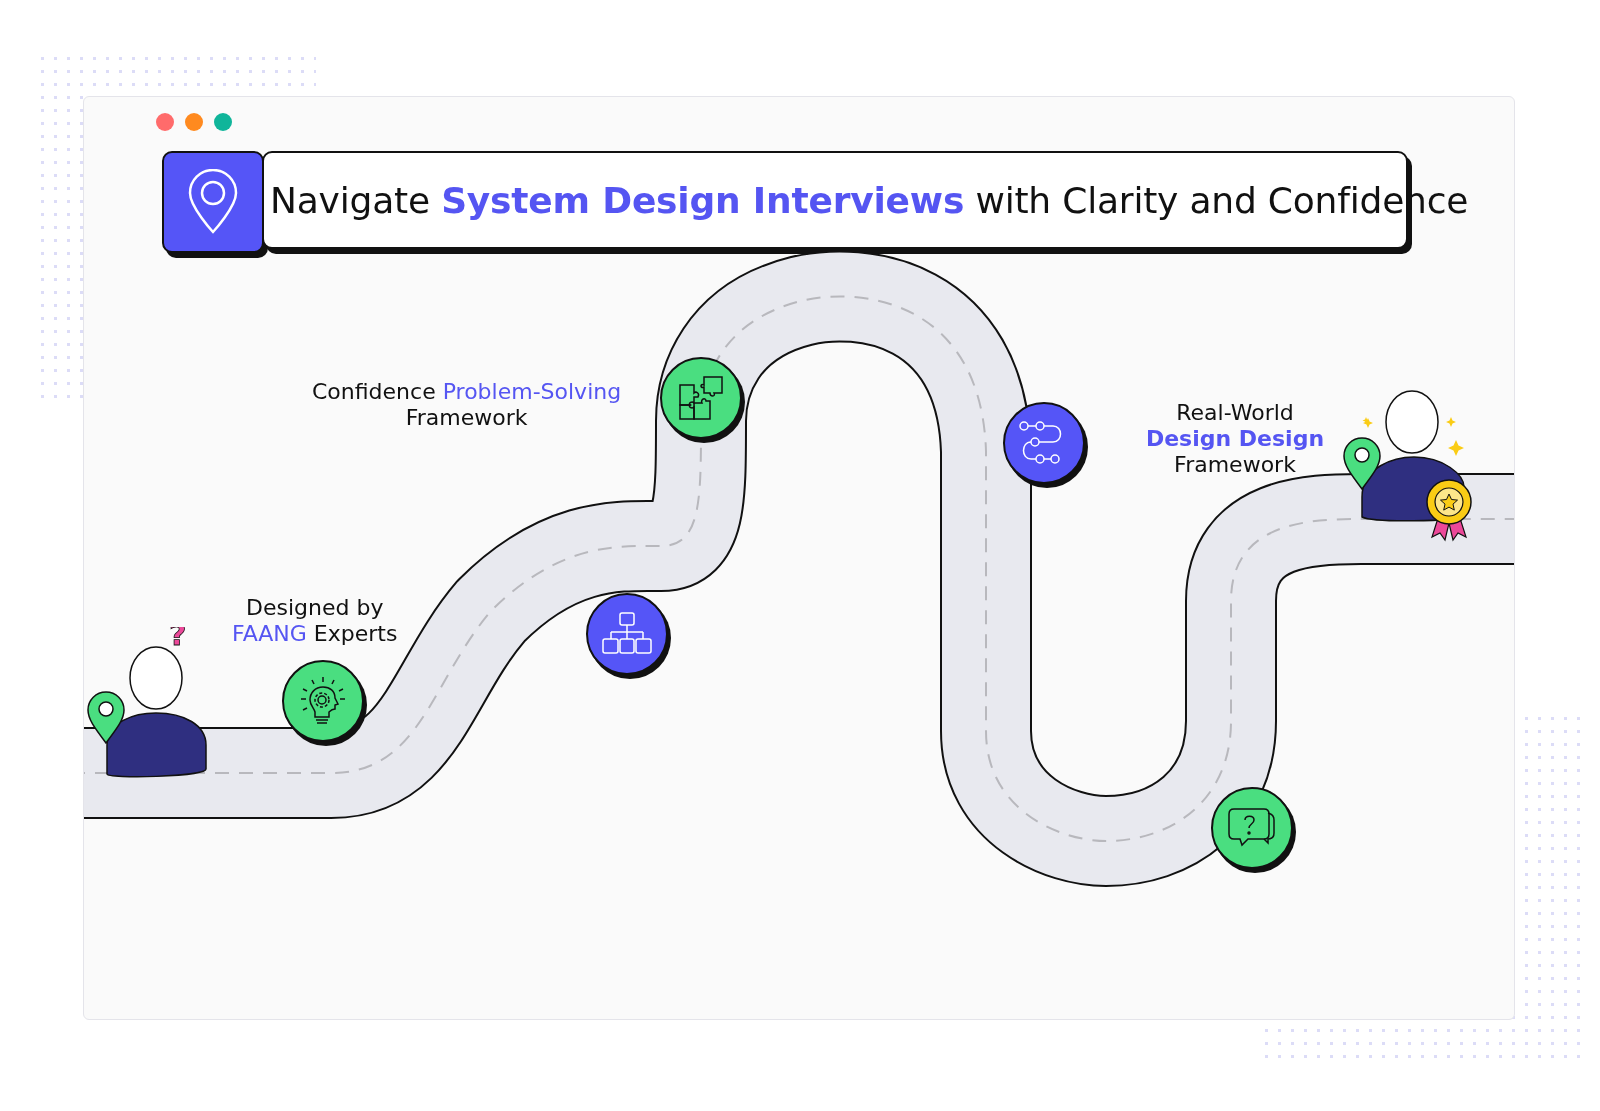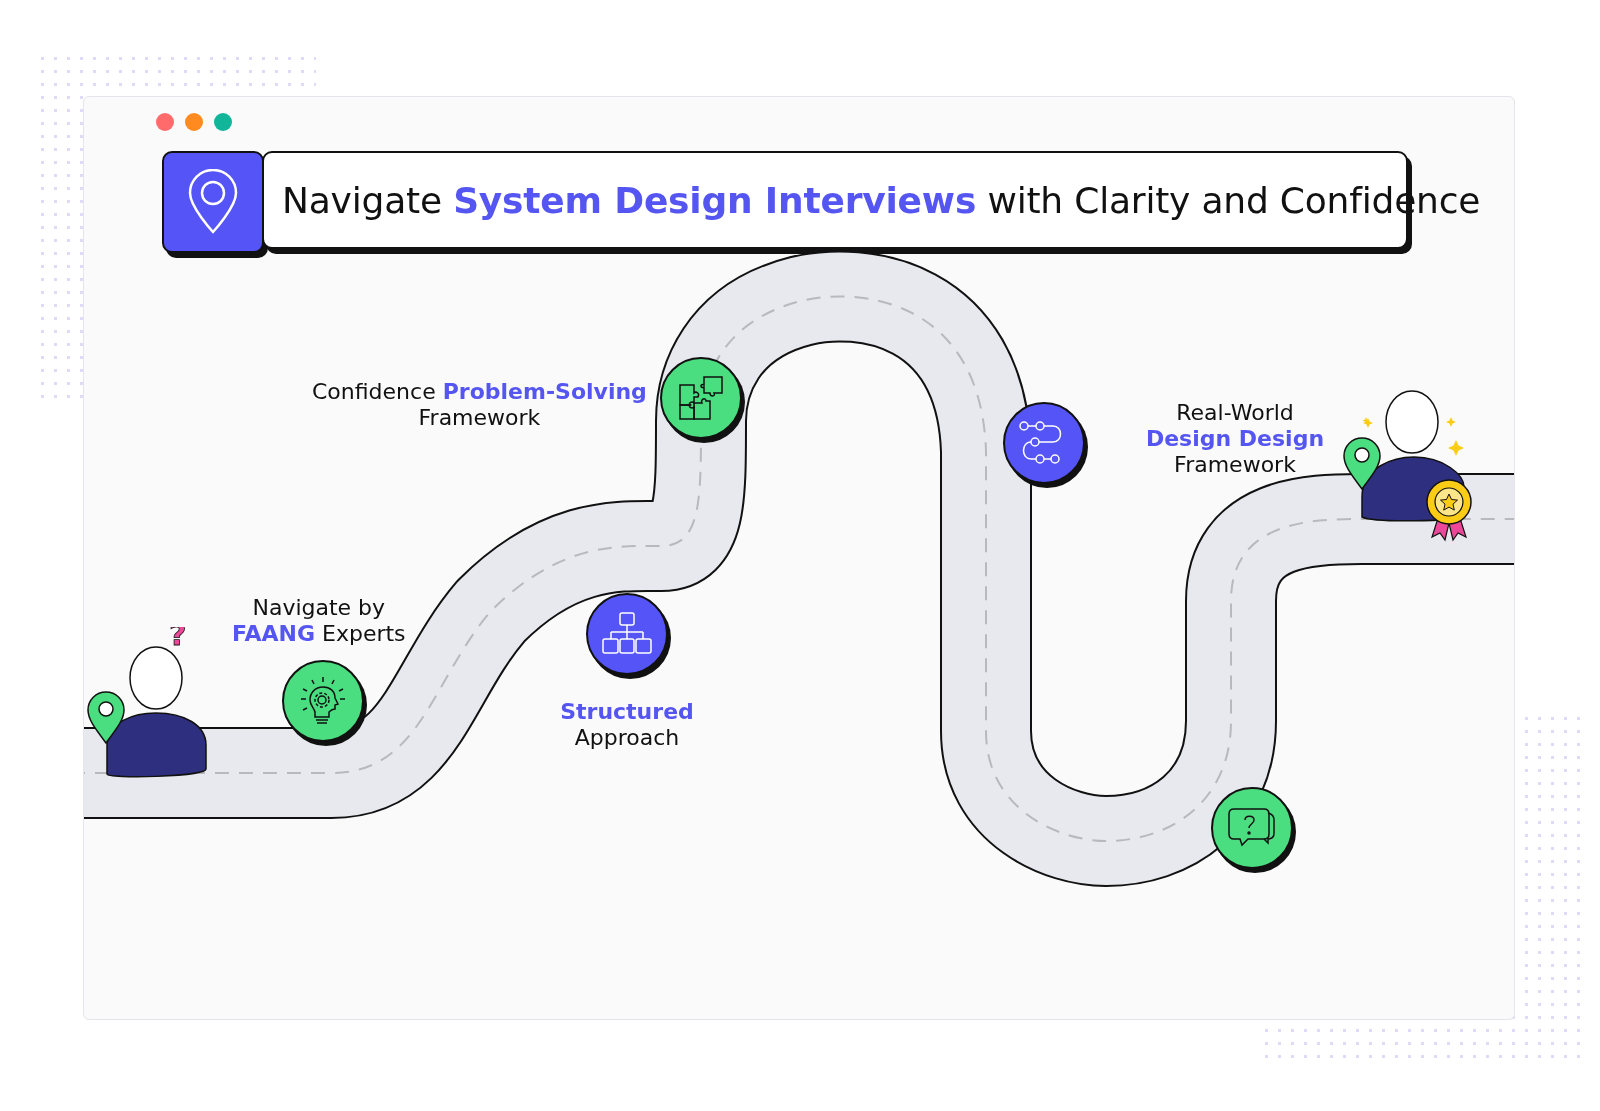--- a/index.html
+++ b/index.html
@@ -5,26 +5,26 @@
   html,body{margin:0;padding:0;}
   body{width:1600px;height:1111px;background:#ffffff;position:relative;overflow:hidden;font-family:"DejaVu Sans","Liberation Sans",sans-serif;}
   .dots{position:absolute;background-image:radial-gradient(circle,#dcdcf7 1.6px,transparent 1.8px);background-size:13px 13px;}
   #dots-tl{left:36px;top:52px;width:280px;height:350px;}
   #dots-br{left:1260px;top:712px;width:320px;height:350px;}
   .window{position:absolute;left:83px;top:96px;width:1430px;height:922px;background:#fafafa;border:1.5px solid #e4e4ea;border-radius:6px;overflow:hidden;}
   .traffic{position:absolute;left:72px;top:16px;display:flex;gap:11px;}
   .traffic span{display:block;width:18px;height:18px;border-radius:50%;}
   .title-wrap{position:absolute;left:78px;top:54px;}
   .pin-box{position:absolute;left:0;top:0;width:98px;height:98px;background:#5555f7;border:2px solid #111;border-radius:10px;box-shadow:4px 5px 0 #111;display:flex;align-items:center;justify-content:center;}
-  .title-box{position:absolute;left:100px;top:0;width:1146px;height:98px;background:#fff;border:2px solid #111;border-radius:10px;box-shadow:4px 5px 0 #111;display:flex;align-items:center;padding-left:18px;box-sizing:border-box;}
+  .title-box{position:absolute;left:100px;top:0;width:1146px;height:98px;background:#fff;border:2px solid #111;border-radius:10px;box-shadow:4px 5px 0 #111;display:flex;align-items:center;padding-left:6px;box-sizing:border-box;}
   .title{font-size:36px;color:#111;white-space:nowrap;letter-spacing:-0.2px;}
   .hl{color:#5555f2;font-weight:bold;}
   .road{position:absolute;left:0;top:0;}
   .label{position:absolute;text-align:center;font-size:22px;line-height:26px;color:#111;white-space:nowrap;}
-  .label .hl{color:#5555f2;font-weight:bold;}
+  .label .hl{color:#5555f2;font-weight:normal;}
   .node{position:absolute;width:82px;height:82px;border-radius:50%;border:2px solid #111;box-shadow:3px 4px 0 #111;display:flex;align-items:center;justify-content:center;box-sizing:border-box;}
   .node.green{background:#4ade80;}
   .node.blue{background:#5555f7;}
   .fig{position:absolute;}
 </style>
 </head>
 <body>
 
 <div id="dots-tl" class="dots"></div>
 <div id="dots-br" class="dots"></div>
@@ -144,28 +144,24 @@
   <div class="node green" style="left:1127px;top:690px;">
     <svg width="52" height="46" viewBox="0 0 52 46" fill="none" stroke="#111" stroke-width="1.5">
       <path d="M42 8 C46 9 48 11 48 15 L48 28 C48 32 46 34 42 34 L42 38 L38 34"></path>
       <path d="M8 4 L38 4 C41 4 43 6 43 9 L43 29 C43 32 41 34 38 34 L22 34 L16 40 L14 34 L8 34 C5 34 3 32 3 29 L3 9 C3 6 5 4 8 4 Z"></path>
       <path d="M19 15 C19 10 28 10 28 15 C28 19 23 19 23 23"></path>
         <circle cx="23" cy="28" r="1"></circle>
     </svg>
   </div>
 
   <div class="label" style="left:148px;top:498px;">
-    <div>Navigate by</div>
+    <div>Designed by</div>
     <div><span class="hl">FAANG</span><span> Experts</span></div>
   </div>
 
-  <div class="label" style="left:468px;top:602px;width:150px;">
-    <div class="hl" style="color:#5555f2;font-weight:bold;">Structured</div>
-    <div>Approach</div>
-  </div>
 
   <div class="label" style="left:228px;top:282px;">
     <div><span>Confidence </span><span class="hl">Problem-Solving</span></div>
     <div>Framework</div>
   </div>
 
   <div class="label" style="left:1056px;top:303px;width:190px;">
     <div>Real-World</div>
     <div class="hl" style="color:#5555f2;font-weight:bold;">Design Design</div>
     <div>Framework</div>

